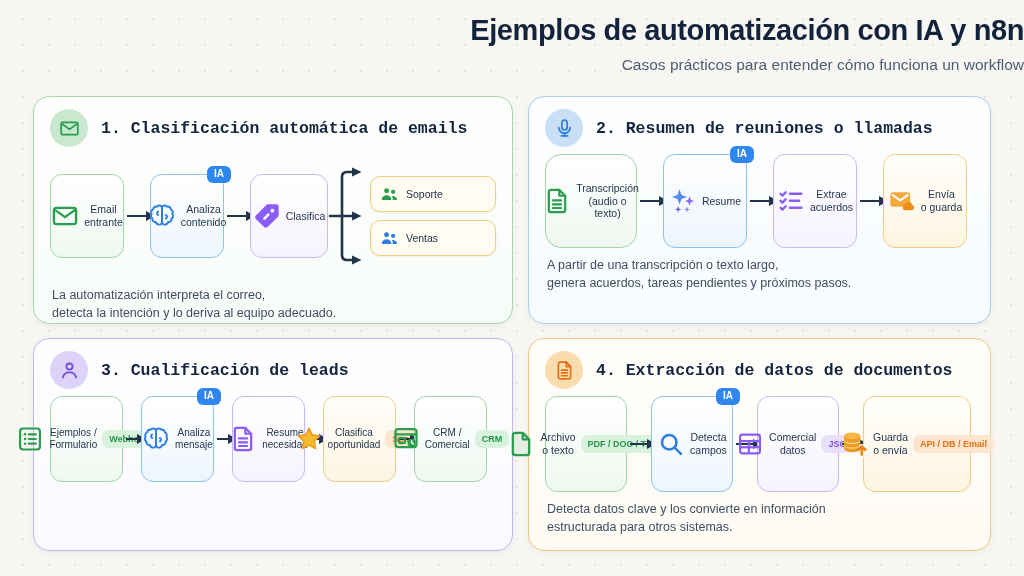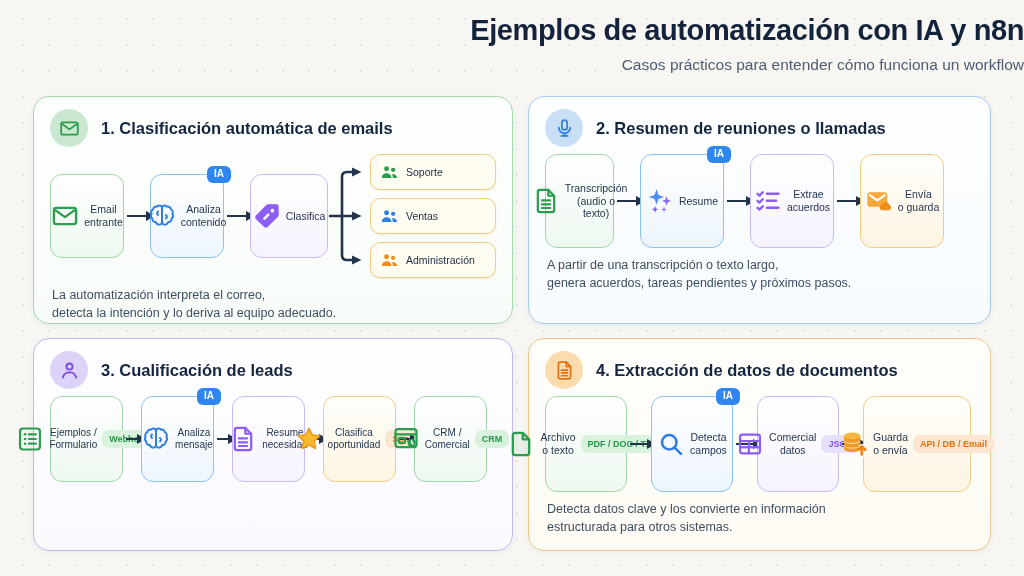--- a/index.html
+++ b/index.html
@@ -12,21 +12,21 @@
   .hdr h1{margin:0;font-size:29px;font-weight:800;color:#14233c;letter-spacing:-.4px;}
   .hdr p{margin:9px 0 0;font-size:15.5px;color:#4e5d72;}
   .grid{position:absolute;left:33px;top:96px;width:958px;display:grid;
     grid-template-columns:1fr 1fr;grid-template-rows:228px 213px;gap:14px 15px;}
   .panel{border-radius:16px;border:1.5px solid;padding:12px 16px 10px;box-sizing:border-box;
     box-shadow:0 2px 6px rgba(40,60,90,.06);}
   .pa-green{border-color:#a5d8ad;background:linear-gradient(180deg,#fdfffd,#f8fcf8);}
   .pa-blue{border-color:#a6ccf2;background:linear-gradient(180deg,#fdfeff,#f7fbfe);}
   .pa-purple{border-color:#c4b5f0;background:linear-gradient(180deg,#fefdff,#faf9fe);}
   .pa-orange{border-color:#f0c787;background:linear-gradient(180deg,#fffefb,#fefbf4);}
-  .phead{display:flex;align-items:center;gap:13px;}
+  .phead{display:flex;align-items:center;gap:13px;font-family:Liberation Mono, monospace;}
   .circ{width:38px;height:38px;border-radius:50%;display:flex;align-items:center;justify-content:center;flex-shrink:0;}
   .circ svg{width:21px;height:21px;}
   .ci-green{background:#c9e8cf;color:#2a9d4e;}
   .ci-blue{background:#c8dff6;color:#2f7fe0;}
   .ci-purple{background:#ddd2f8;color:#7c4fe0;}
   .ci-orange{background:#fbdcae;color:#e2700f;}
   .ptitle{font-size:16.5px;font-weight:bold;color:#15253f;}
   .flow{display:flex;align-items:center;margin-top:7px;}
   .node{position:relative;border:1.5px solid;border-radius:12px;display:flex;flex-direction:row;
     align-items:center;justify-content:center;gap:5px;padding:8px 3px;box-sizing:border-box;flex-shrink:0;}
@@ -55,21 +55,21 @@
   .pill{width:126px;height:36px;border:1.5px solid #f0ce7e;background:#fffdf2;border-radius:10px;
     display:flex;align-items:center;gap:7px;padding-left:9px;box-sizing:border-box;
     box-shadow:0 1px 2px rgba(160,120,30,.12);}
   .pill svg{width:19px;height:19px;flex-shrink:0;}
   .pill span{font-size:10.5px;font-weight:500;color:#1d2c44;}
   .branch{flex-shrink:0;margin:0 1px;}
   
   .f1 .node{width:74px;height:84px;}
   .f1 .node.mid{width:78px;}
   .f2 .node{width:84px;height:94px;}
-  .f2 .node.first{width:69px;}
+  .f2 .node.first{width:92px;border-radius:16px;}
   .f3 .node{width:73px;min-height:86px;}
   .f3 .nlabel{font-size:10px;}
   .f4 .node{width:82px;min-height:96px;}
   .f4 .node.last{width:108px;}
   .f4 .node.nb{min-height:96px;}
 </style>
 </head>
 <body>
 
 <svg width="0" height="0" style="position:absolute" aria-hidden="true">
@@ -253,26 +253,20 @@
                 <use href="#s-people"></use>
               </svg>
             <span>Soporte</span>
           </div>
           <div class="pill">
             <svg class="ic-blue">
                 <use href="#s-people"></use>
               </svg>
             <span>Ventas</span>
           </div>
-          <div class="pill">
-            <svg class="ic-orange">
-                <use href="#s-people"></use>
-              </svg>
-            <span>Administración</span>
-          </div>
         </div>
       </div>
       <p class="desc">La automatización interpreta el correo,
 detecta la intención y lo deriva al equipo adecuado.</p>
     </section>
 
     <section class="panel pa-blue">
       <div class="phead">
         <span class="circ ci-blue">
             <svg>

